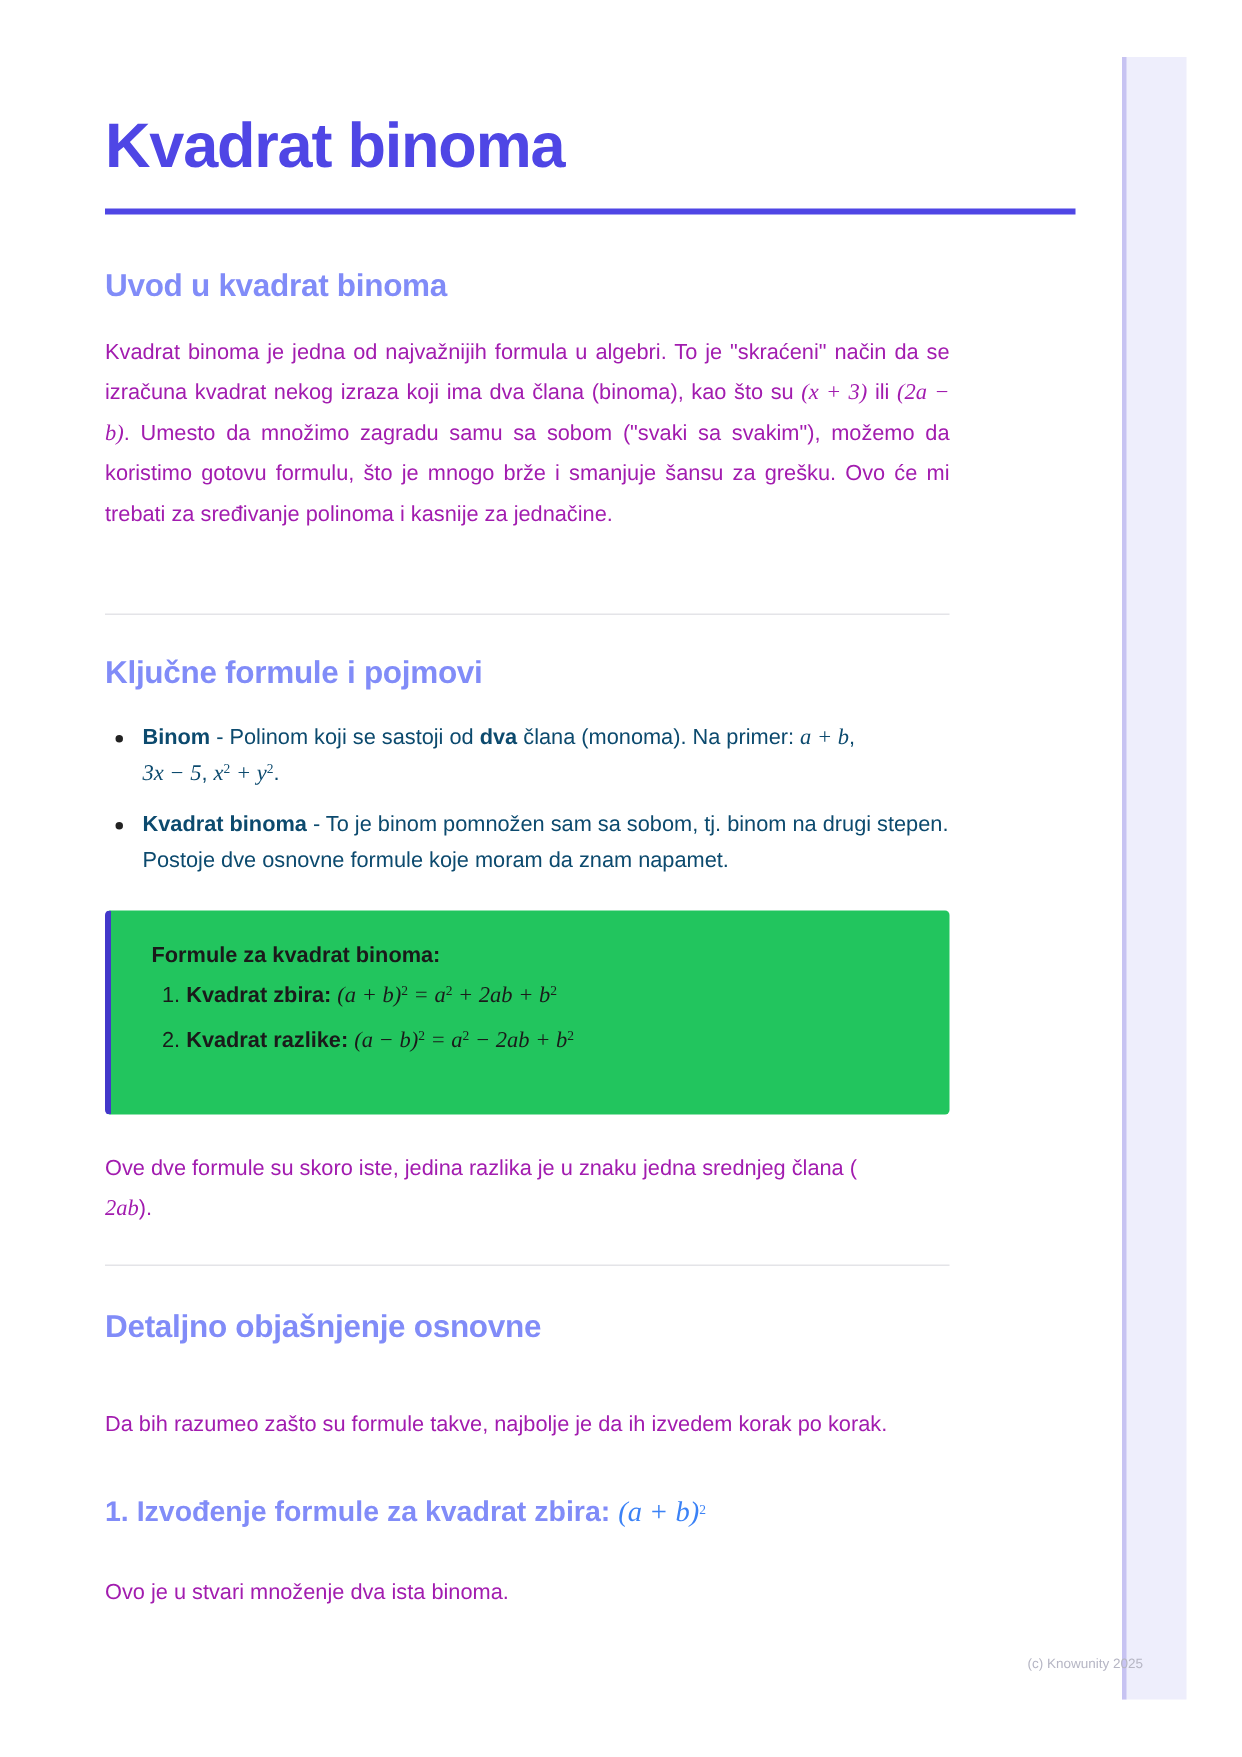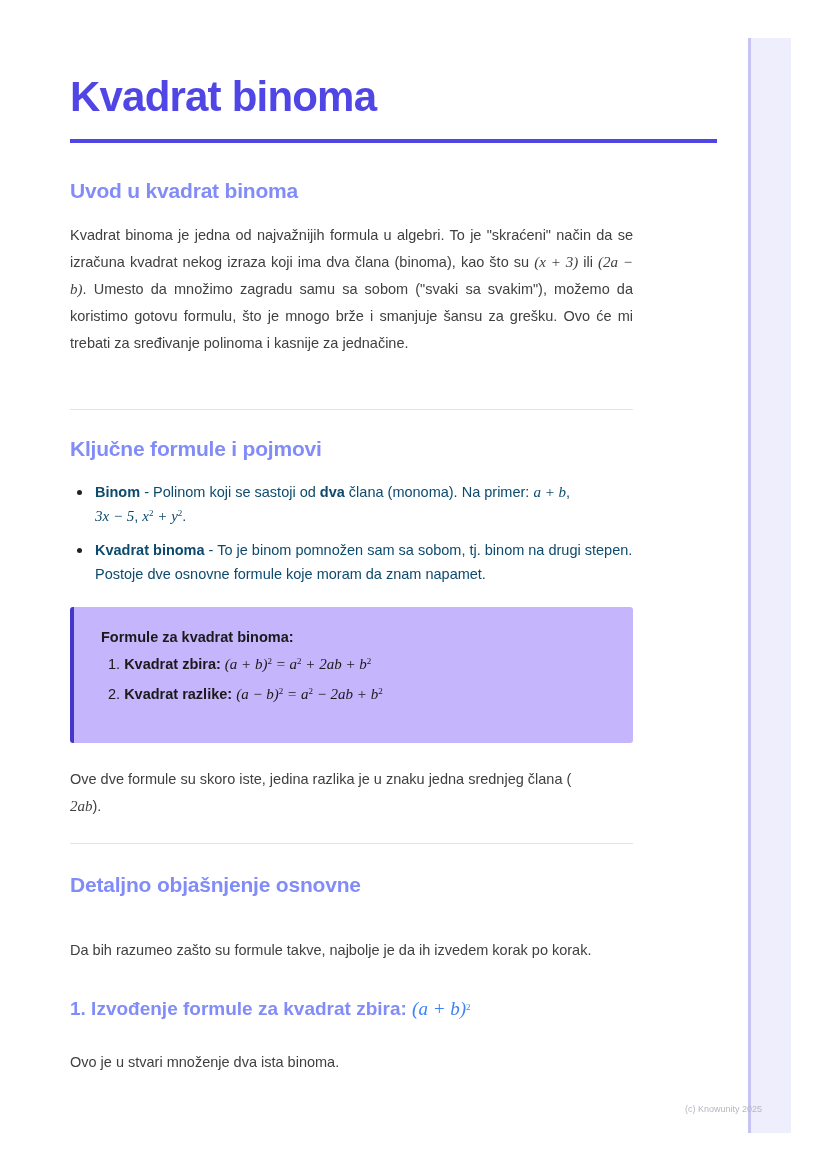--- a/index.html
+++ b/index.html
@@ -21,34 +21,34 @@
       color: #4F46E5; letter-spacing: -0.8px; line-height: 50px; white-space: nowrap;
     }
     .title-rule { position: absolute; left: 0; top: 139px; width: 647px; height: 4px; background: #4F46E5; }
 
     .col { position: absolute; left: 0; width: 563px; }
 
     h2.section { font-size: 21px; font-weight: 700; color: #818CF8; line-height: 26px; letter-spacing: -0.2px; white-space: nowrap; }
     h3.sub { font-size: 19px; font-weight: 700; color: #818CF8; line-height: 26px; white-space: nowrap; }
     h3.sub .m { color: #3b82f6; font-weight: 400; font-size: 19px; }
 
-    p.body { font-size: 14.5px; line-height: 27px; text-align: justify; color: #404040; }
+    p.body { font-size: 14.5px; line-height: 27px; text-align: justify; color: #a21caf; }
     .m { font-family: "Liberation Serif", "DejaVu Serif", serif; font-style: italic; font-size: 15px; }
     .m .n { font-style: normal; }
     sup { font-size: 9px; vertical-align: 5px; line-height: 0; }
 
     .divider { position: absolute; left: 0; width: 563px; height: 1px; background: #e4e4e8; }
 
     ul.bullets { list-style: none; }
     ul.bullets li { position: relative; padding-left: 25px; font-size: 14.5px; line-height: 24px; color: #0c4a6e; margin-bottom: 10px; }
     ul.bullets li .dot { position: absolute; left: 7px; top: 10px; width: 5px; height: 5px; border-radius: 50%; background: #222; }
 
     .callout {
       position: absolute; left: 0; top: 607px; width: 563px; height: 136px;
-      background: #c4b5fd; border-left: 4px solid #4338CA; border-radius: 3px;
+      background: #22c55e; border-left: 4px solid #4338CA; border-radius: 3px;
       padding: 20px 0 0 27px;
     }
     .callout .ch { font-size: 14.5px; font-weight: 700; color: #1a1a1a; line-height: 20px; }
     .callout ol { list-style: none; margin-top: 2px; }
     .callout ol li { font-size: 14.5px; line-height: 30px; color: #1a1a1a; padding-left: 7px; }
 
     ol.steps { list-style: none; }
     ol.steps li { font-size: 14.5px; line-height: 24px; color: #222; padding-left: 8px; }
   </style>
 </head>

